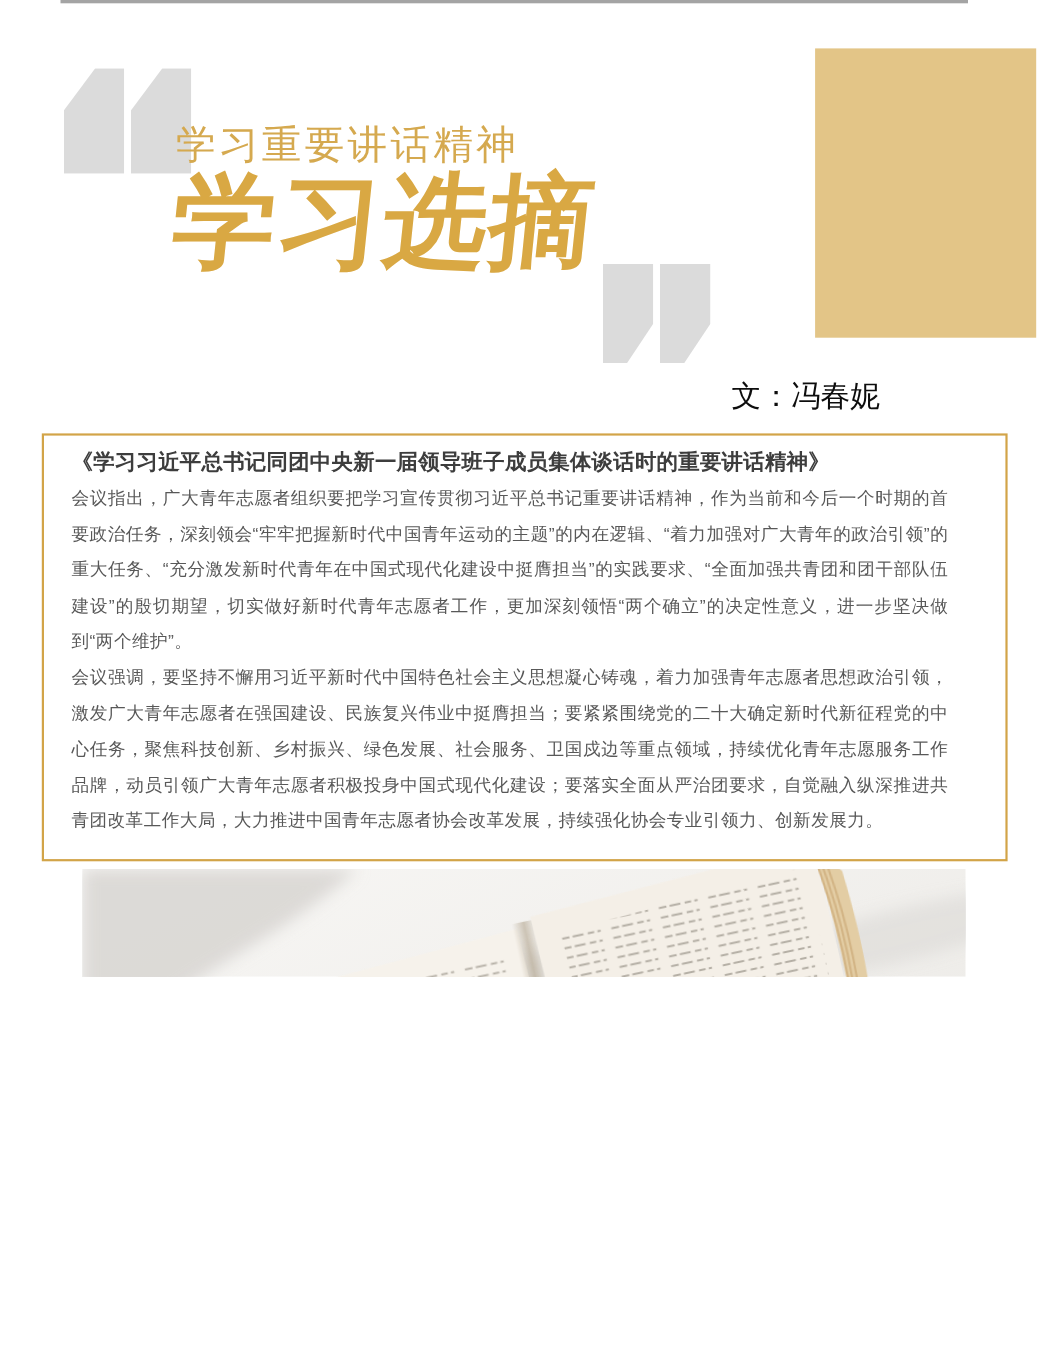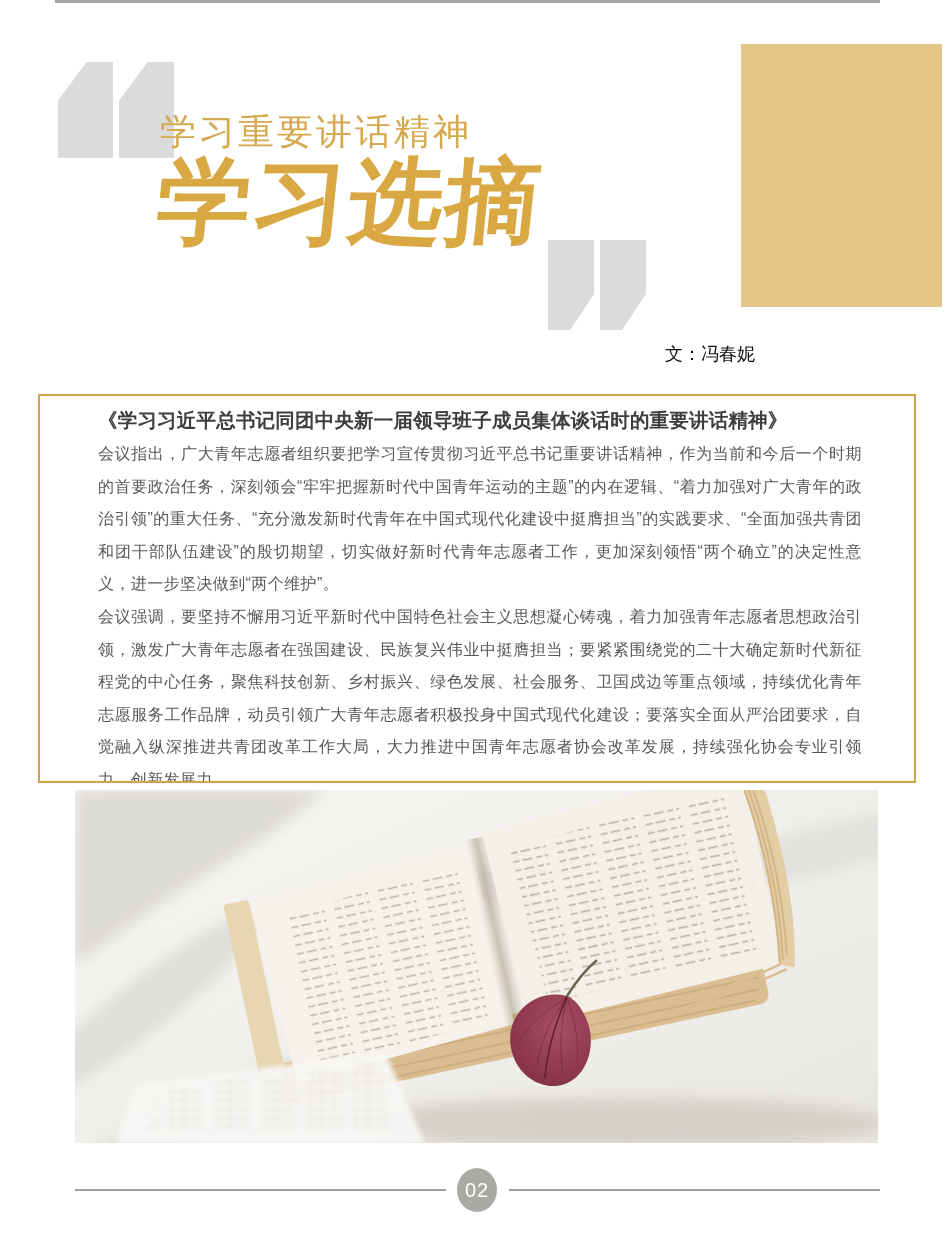--- a/index.html
+++ b/index.html
@@ -1,17 +1,17 @@
 <!DOCTYPE html>
 <html><head>
 <meta charset="utf-8">
 <style>
   html,body{margin:0;padding:0;background:#ffffff;}
   .page{
-    position:relative;width:951px;height:1244px;background:#ffffff;overflow:hidden;
+    position:relative;width:951px;height:888px;background:#ffffff;overflow:hidden;
     font-family:"Liberation Sans", sans-serif;
   }
   
   .top-rule{position:absolute;left:55px;top:0;width:825px;height:3px;background:#a4a4a4;}
   
   .gold-block{position:absolute;left:741px;top:44px;width:201px;height:263px;background:#e3c587;}
   
   .quote{position:absolute;display:flex;}
   .quote .qmark{background:#dbdbdb;clip-path:polygon(0 40%,52% 0,100% 0,100% 100%,0 100%);}
   .quote.open{left:58px;top:62px;gap:6px;}
@@ -22,27 +22,27 @@
   .kicker{
     position:absolute;left:160px;top:108px;font-size:36px;letter-spacing:3px;
     color:#d5a94f;font-weight:400;white-space:nowrap;
   }
   .big-title{
     position:absolute;left:152px;top:152px;font-size:94px;line-height:100px;
     font-weight:900;color:#d9a843;letter-spacing:2px;white-space:nowrap;
     transform:skewX(-6deg);transform-origin:left bottom;
   }
   .byline{
-    position:absolute;left:665px;top:342px;font-size:18px;color:#0d0d0d;white-space:nowrap;
+    position:absolute;left:665px;top:342px;font-size:27px;color:#0d0d0d;white-space:nowrap;
   }
   
   .article-box{
     position:absolute;left:38px;top:394px;width:878px;height:389px;box-sizing:border-box;
     border:2px solid #d2a448;background:#ffffff;
-    padding:9px 52px 10px 58px;overflow:hidden;
+    padding:9px 52px 10px 25px;overflow:hidden;
   }
   .article-title{
     font-size:19.5px;font-weight:700;color:#3d3d3d;line-height:31px;margin:0 0 2px 0;
     letter-spacing:0.2px;
   }
   .article-para{
     font-size:16px;color:#585858;line-height:32.6px;margin:0;text-align:justify;
     letter-spacing:0.4px;text-justify:inter-ideograph;
   }
   

